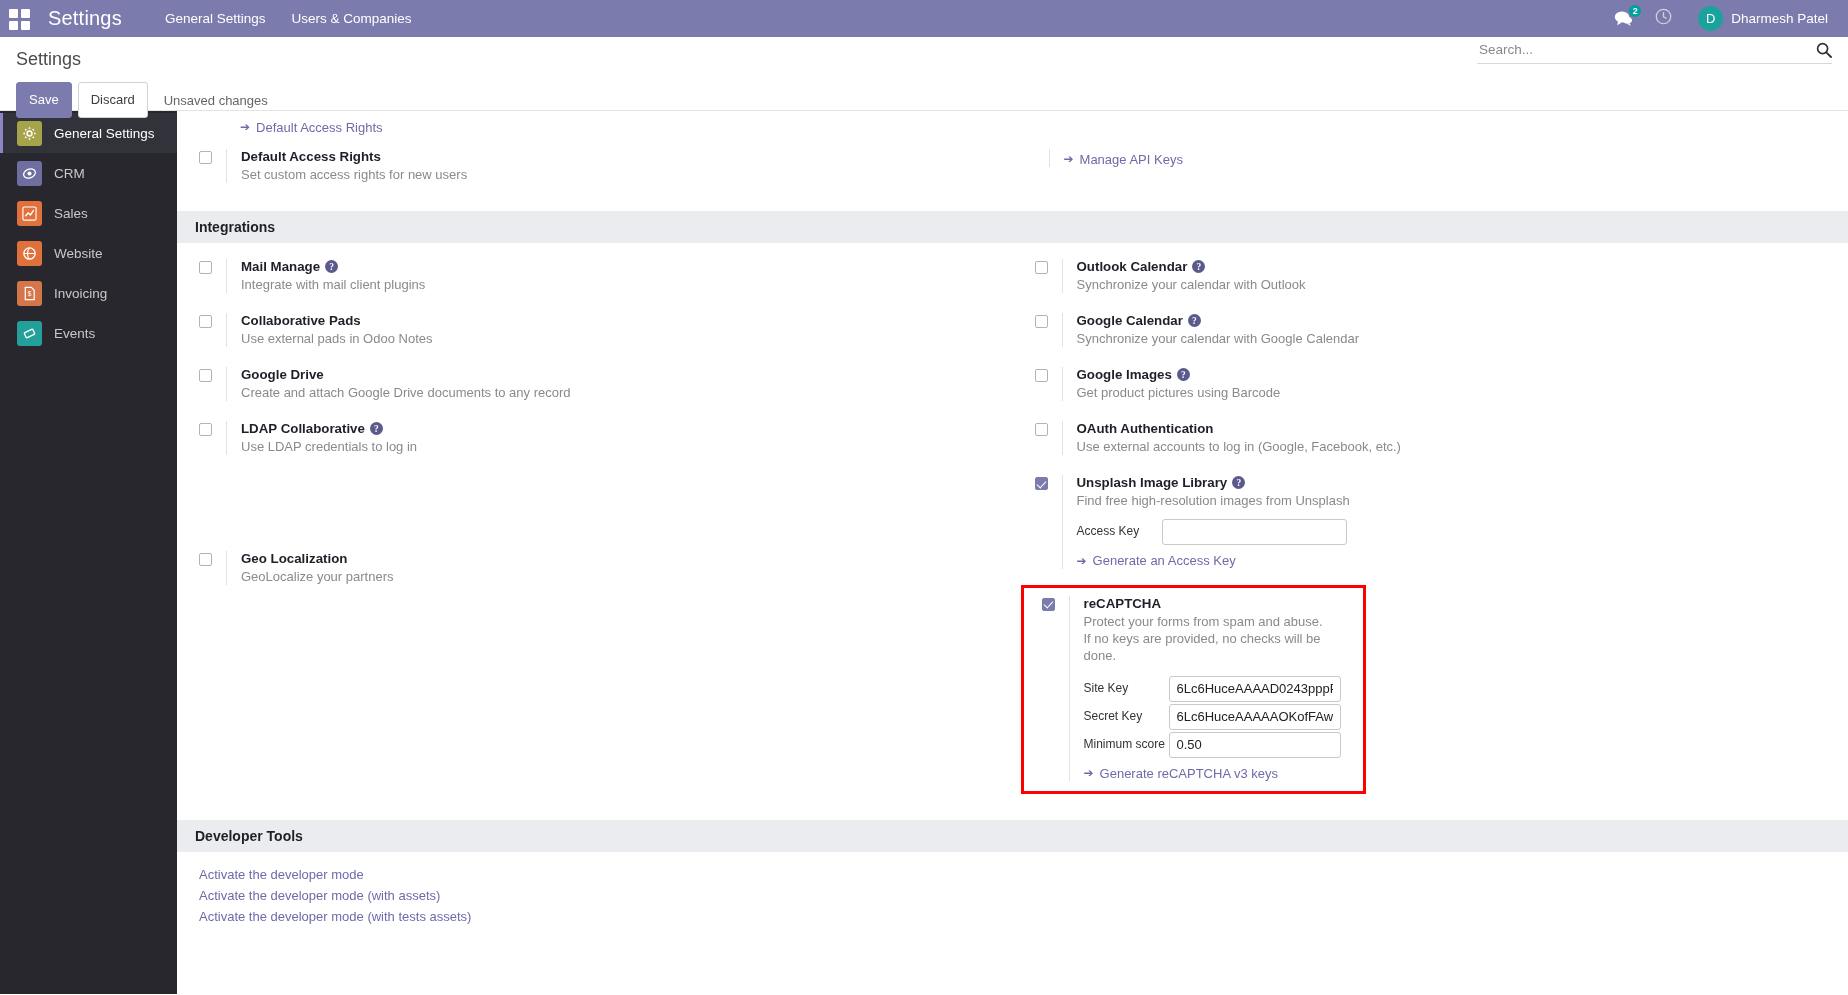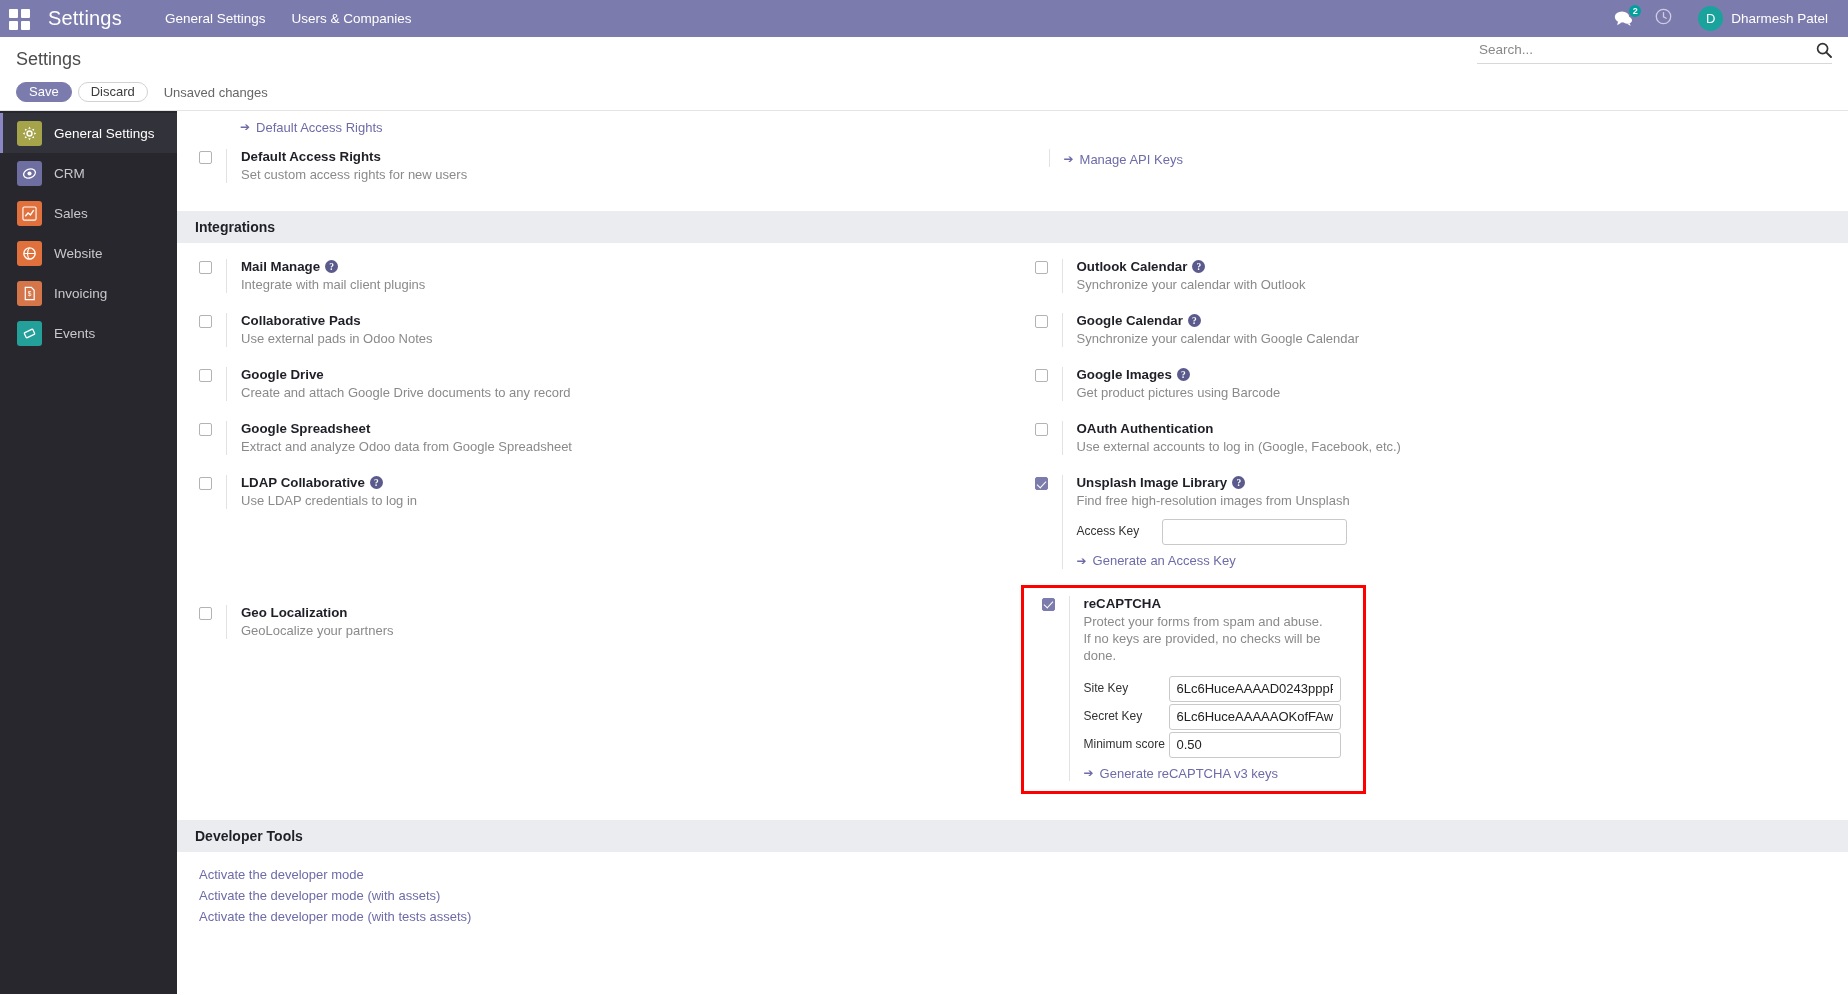--- a/index.html
+++ b/index.html
@@ -99,22 +99,22 @@
     margin: 4px 0 0 0;
   }
   .cp-buttons {
     display: flex;
     align-items: center;
     gap: 6px;
     margin-top: 12px;
   }
   .btn {
     font-size: 13px;
-    padding: 0 12px;
-    border-radius: 10px;
+    padding: 8px 12px;
+    border-radius: 3px;
     cursor: pointer;
     border: 1px solid transparent;
     line-height: 18px;
   }
   .btn-save { background: #7C7BAD; color: #fff; border-color: #7C7BAD; }
   .btn-discard { background: #fff; color: #3c3c3c; border-color: #d2d2d2; }
   .unsaved-text { font-size: 13px; color: #666; margin-left: 10px; }
 
   .search-box {
     position: absolute;
@@ -490,29 +490,20 @@
         <div class="setting">
           <div class="cb"></div>
           <div class="setting-body">
             <div class="setting-title">
               <span>Google Drive</span>
             </div>
             <div class="setting-desc">Create and attach Google Drive documents to any record</div>
           </div>
         </div>
 
-        <div class="setting">
-          <div class="cb"></div>
-          <div class="setting-body">
-            <div class="setting-title">
-              <span>Google Spreadsheet</span>
-            </div>
-            <div class="setting-desc">Extract and analyze Odoo data from Google Spreadsheet</div>
-          </div>
-        </div>
 
         <div class="setting">
           <div class="cb"></div>
           <div class="setting-body">
             <div class="setting-title">
               <span>LDAP Collaborative</span>
               <span class="help-icon">?</span>
             </div>
             <div class="setting-desc">Use LDAP credentials to log in</div>
           </div>

